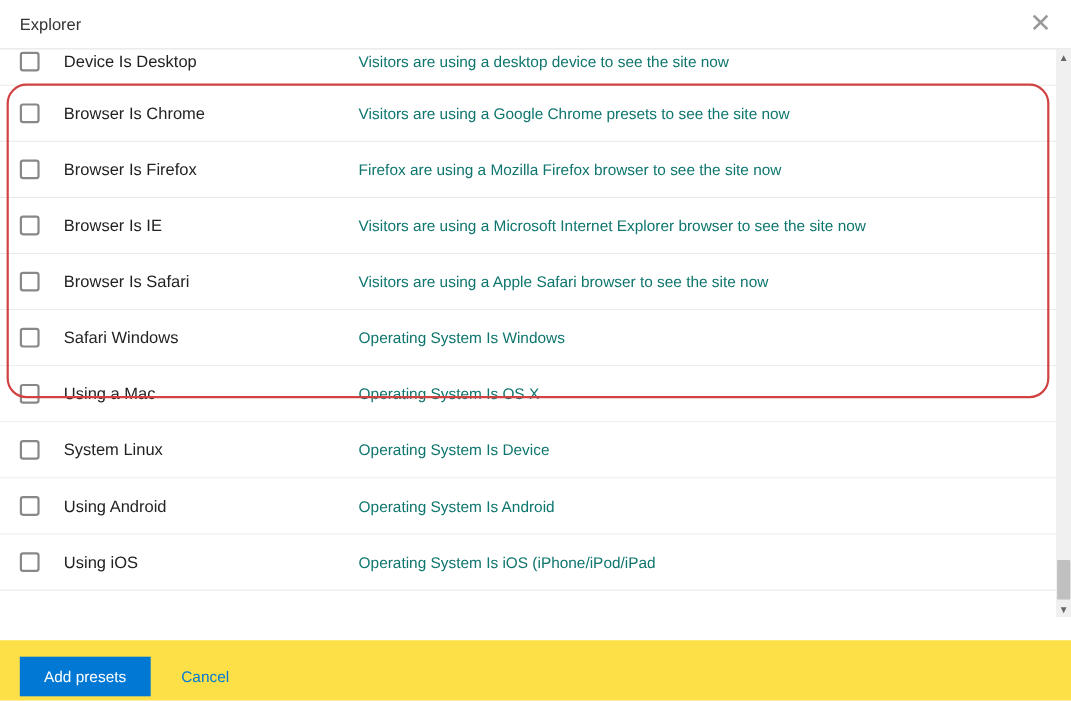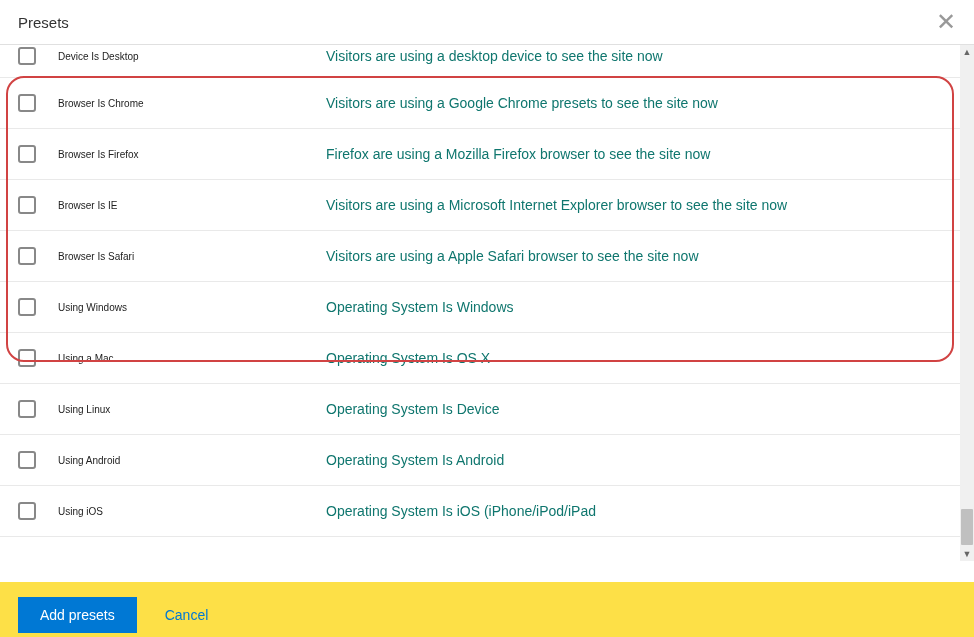--- a/index.html
+++ b/index.html
@@ -58,21 +58,21 @@
       width: 18px;
       height: 18px;
       border: 2px solid #888;
       border-radius: 3px;
       margin-right: 22px;
       flex-shrink: 0;
       cursor: pointer;
     }
     .row-name {
       width: 268px;
-      font-size: 10px;
+      font-size: 15px;
       color: #222;
       flex-shrink: 0;
     }
     .row-desc {
       font-size: 14px;
       color: #0f766e;
       flex: 1;
     }
     .highlight-box {
       position: absolute;
@@ -149,21 +149,21 @@
       bottom: 16px;
       height: 36px;
       background: #c0c0c0;
       border-radius: 1px;
     }
   </style>
 </head>
 <body>
 
 <div class="header">
-  <div class="title">Presets</div>
+  <div class="title">Explorer</div>
   <div class="close-btn">✕</div>
 </div>
 
 <div class="content">
   <div class="scroll-wrapper" id="rows-container">
   <div class="row partial">
         <div class="checkbox"></div>
         <div class="row-name">Device Is Desktop</div>
         <div class="row-desc">Visitors are using a desktop device to see the site now</div>
       </div>
@@ -182,31 +182,31 @@
         <div class="row-name">Browser Is IE</div>
         <div class="row-desc">Visitors are using a Microsoft Internet Explorer browser to see the site now</div>
       </div>
       <div class="row">
         <div class="checkbox"></div>
         <div class="row-name">Browser Is Safari</div>
         <div class="row-desc">Visitors are using a Apple Safari browser to see the site now</div>
       </div>
       <div class="row">
         <div class="checkbox"></div>
-        <div class="row-name">Using Windows</div>
+        <div class="row-name">Safari Windows</div>
         <div class="row-desc">Operating System Is Windows</div>
       </div>
       <div class="row">
         <div class="checkbox"></div>
         <div class="row-name">Using a Mac</div>
         <div class="row-desc">Operating System Is OS X</div>
       </div>
       <div class="row">
         <div class="checkbox"></div>
-        <div class="row-name">Using Linux</div>
+        <div class="row-name">System Linux</div>
         <div class="row-desc">Operating System Is Device</div>
       </div>
       <div class="row">
         <div class="checkbox"></div>
         <div class="row-name">Using Android</div>
         <div class="row-desc">Operating System Is Android</div>
       </div>
       <div class="row">
         <div class="checkbox"></div>
         <div class="row-name">Using iOS</div>

